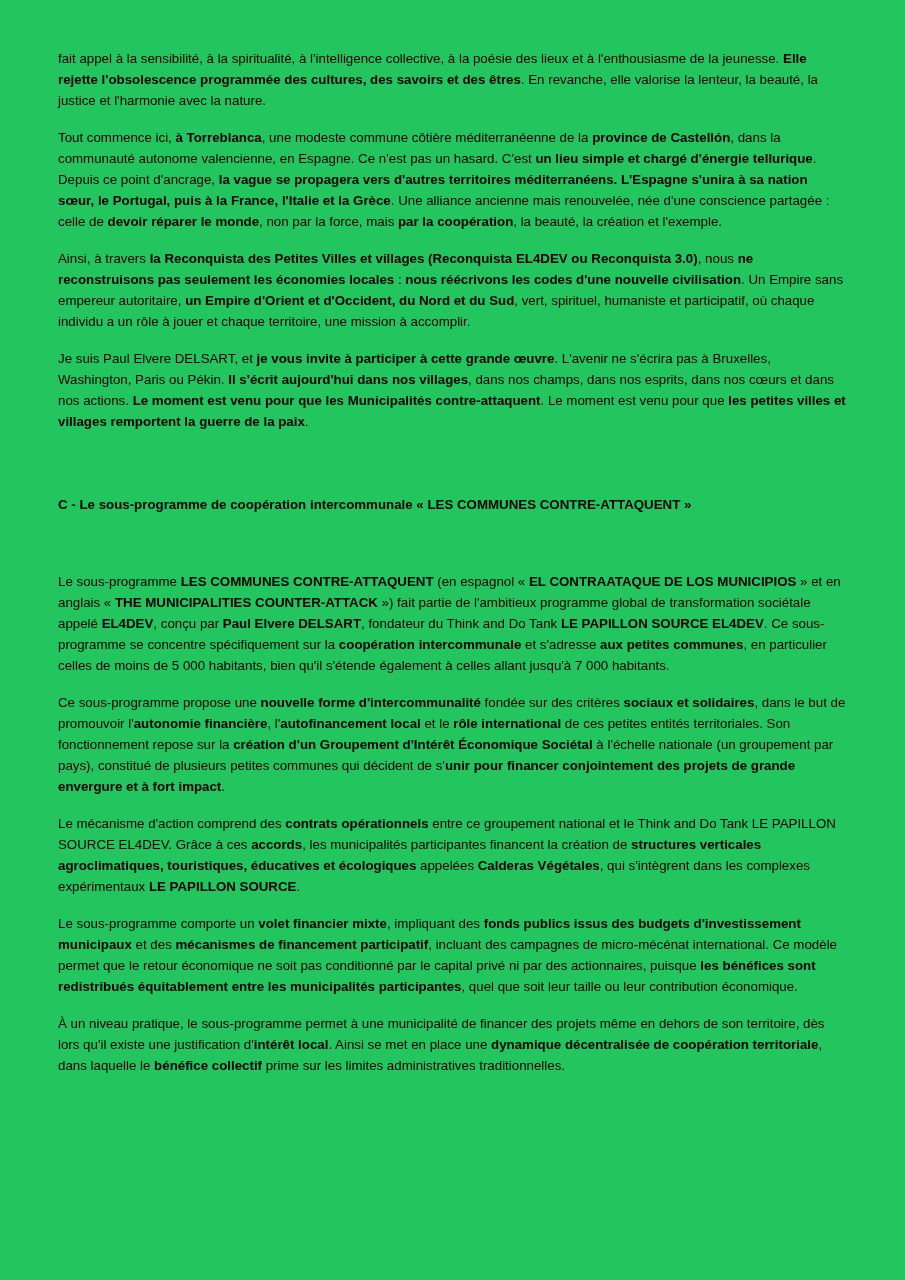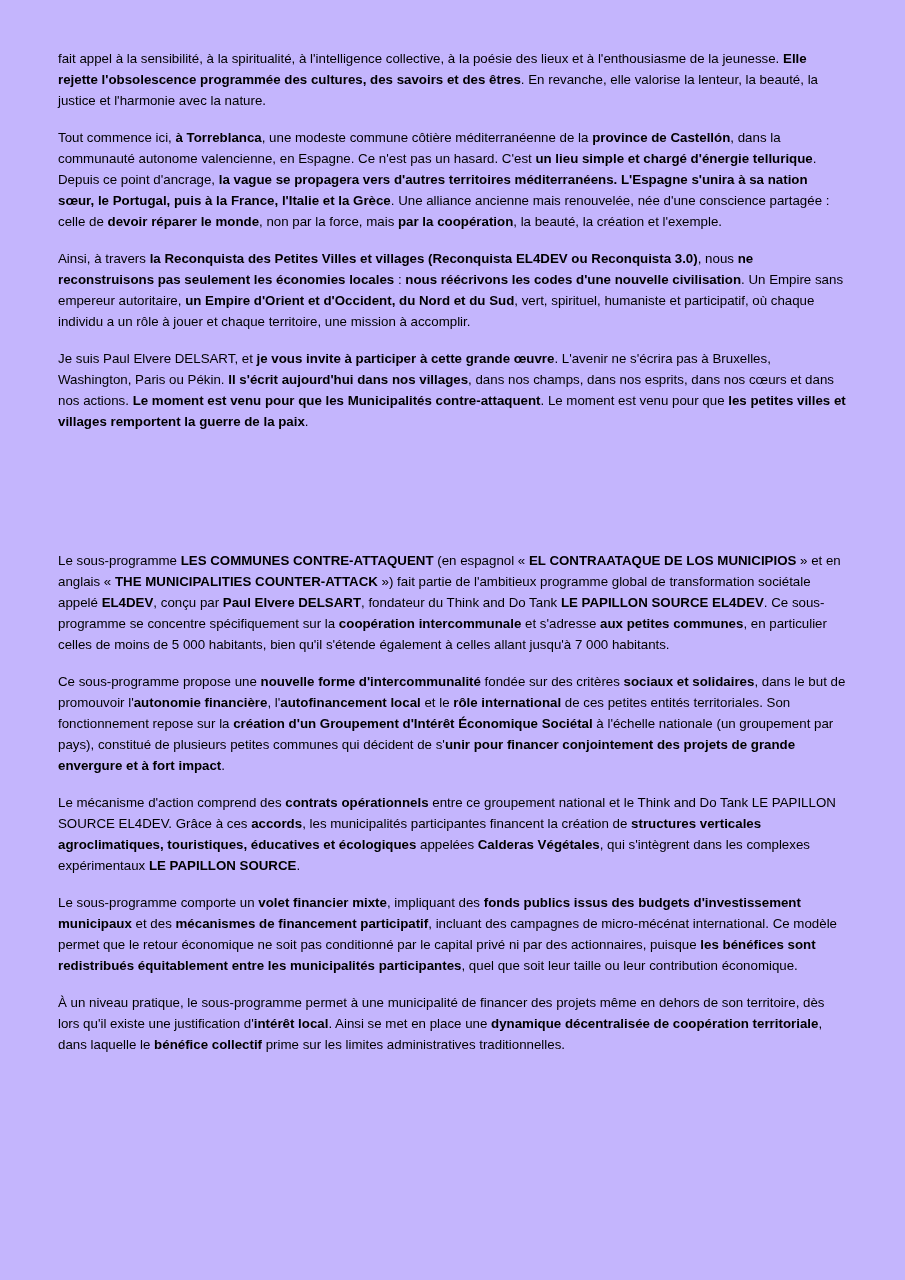--- a/index.html
+++ b/index.html
@@ -7,21 +7,21 @@
     padding: 0;
     background: #ffffff;
   }
   body {
     font-family: "Liberation Sans", sans-serif;
     color: #000000;
   }
   .page {
     width: 905px;
     height: 1280px;
-    background: #c4b5fd;
+    background: #22c55e;
     position: relative;
     box-sizing: border-box;
     padding: 48px 58px 7px 58px;
     overflow: hidden;
   }
   .doc-body {
     font-size: 13.3px;
     line-height: 1.58;
     text-align: left;
   }
@@ -55,20 +55,21 @@
 
     <div id="group-top">
         <p class="para"><span>fait appel à la sensibilité, à la spiritualité, à l'intelligence collective, à la poésie des lieux et à l'enthousiasme de la jeunesse. </span><b>Elle rejette l'obsolescence programmée des cultures, des savoirs et des êtres</b><span>. En revanche, elle valorise la lenteur, la beauté, la justice et l'harmonie avec la nature.</span></p>
         <p class="para"><span>Tout commence ici, </span><b>à Torreblanca</b><span>, une modeste commune côtière méditerranéenne de la </span><b>province de Castellón</b><span>, dans la communauté autonome valencienne, en Espagne. Ce n'est pas un hasard. C'est </span><b>un lieu simple et chargé d'énergie tellurique</b><span>. Depuis ce point d'ancrage, </span><b>la vague se propagera vers d'autres territoires méditerranéens. L'Espagne s'unira à sa nation sœur, le Portugal, puis à la France, l'Italie et la Grèce</b><span>. Une alliance ancienne mais renouvelée, née d'une conscience partagée : celle de </span><b>devoir réparer le monde</b><span>, non par la force, mais </span><b>par la coopération</b><span>, la beauté, la création et l'exemple.</span></p>
         <p class="para"><span>Ainsi, à travers </span><b>la Reconquista des Petites Villes et villages (Reconquista EL4DEV ou Reconquista 3.0)</b><span>, nous </span><b>ne reconstruisons pas seulement les économies locales</b><span> : </span><b>nous réécrivons les codes d'une nouvelle civilisation</b><span>. Un Empire sans empereur autoritaire, </span><b>un Empire d'Orient et d'Occident, du Nord et du Sud</b><span>, vert, spirituel, humaniste et participatif, où chaque individu a un rôle à jouer et chaque territoire, une mission à accomplir.</span></p>
         <p class="para"><span>Je suis Paul Elvere DELSART, et </span><b>je vous invite à participer à cette grande œuvre</b><span>. L'avenir ne s'écrira pas à Bruxelles, Washington, Paris ou Pékin. </span><b>Il s'écrit aujourd'hui dans nos villages</b><span>, dans nos champs, dans nos esprits, dans nos cœurs et dans nos actions. </span><b>Le moment est venu pour que les Municipalités contre-attaquent</b><span>. Le moment est venu pour que </span><b>les petites villes et villages remportent la guerre de la paix</b><span>.</span></p>
       </div>
 
     <div class="spacer-lg"></div>
 
+    <p class="section-heading">C - Le sous-programme de coopération intercommunale « LES COMMUNES CONTRE-ATTAQUENT »</p>
 
     <div class="spacer-md"></div>
 
     <div id="group-bottom">
         <p class="para"><span>Le sous-programme </span><b>LES COMMUNES CONTRE-ATTAQUENT</b><span> (en espagnol « </span><b>EL CONTRAATAQUE DE LOS MUNICIPIOS</b><span> » et en anglais « </span><b>THE MUNICIPALITIES COUNTER-ATTACK</b><span> ») fait partie de l'ambitieux programme global de transformation sociétale appelé </span><b>EL4DEV</b><span>, conçu par </span><b>Paul Elvere DELSART</b><span>, fondateur du Think and Do Tank </span><b>LE PAPILLON SOURCE EL4DEV</b><span>. Ce sous-programme se concentre spécifiquement sur la </span><b>coopération intercommunale</b><span> et s'adresse </span><b>aux petites communes</b><span>, en particulier celles de moins de 5 000 habitants, bien qu'il s'étende également à celles allant jusqu'à 7 000 habitants.</span></p>
         <p class="para"><span>Ce sous-programme propose une </span><b>nouvelle forme d'intercommunalité</b><span> fondée sur des critères </span><b>sociaux et solidaires</b><span>, dans le but de promouvoir l'</span><b>autonomie financière</b><span>, l'</span><b>autofinancement local</b><span> et le </span><b>rôle international</b><span> de ces petites entités territoriales. Son fonctionnement repose sur la </span><b>création d'un Groupement d'Intérêt Économique Sociétal</b><span> à l'échelle nationale (un groupement par pays), constitué de plusieurs petites communes qui décident de s'</span><b>unir pour financer conjointement des projets de grande envergure et à fort impact</b><span>.</span></p>
         <p class="para"><span>Le mécanisme d'action comprend des </span><b>contrats opérationnels</b><span> entre ce groupement national et le Think and Do Tank LE PAPILLON SOURCE EL4DEV. Grâce à ces </span><b>accords</b><span>, les municipalités participantes financent la création de </span><b>structures verticales agroclimatiques, touristiques, éducatives et écologiques</b><span> appelées </span><b>Calderas Végétales</b><span>, qui s'intègrent dans les complexes expérimentaux </span><b>LE PAPILLON SOURCE</b><span>.</span></p>
         <p class="para"><span>Le sous-programme comporte un </span><b>volet financier mixte</b><span>, impliquant des </span><b>fonds publics issus des budgets d'investissement municipaux</b><span> et des </span><b>mécanismes de financement participatif</b><span>, incluant des campagnes de micro-mécénat international. Ce modèle permet que le retour économique ne soit pas conditionné par le capital privé ni par des actionnaires, puisque </span><b>les bénéfices sont redistribués équitablement entre les municipalités participantes</b><span>, quel que soit leur taille ou leur contribution économique.</span></p>
         <p class="para"><span>À un niveau pratique, le sous-programme permet à une municipalité de financer des projets même en dehors de son territoire, dès lors qu'il existe une justification d'</span><b>intérêt local</b><span>. Ainsi se met en place une </span><b>dynamique décentralisée de coopération territoriale</b><span>, dans laquelle le </span><b>bénéfice collectif</b><span> prime sur les limites administratives traditionnelles.</span></p>
       </div>

